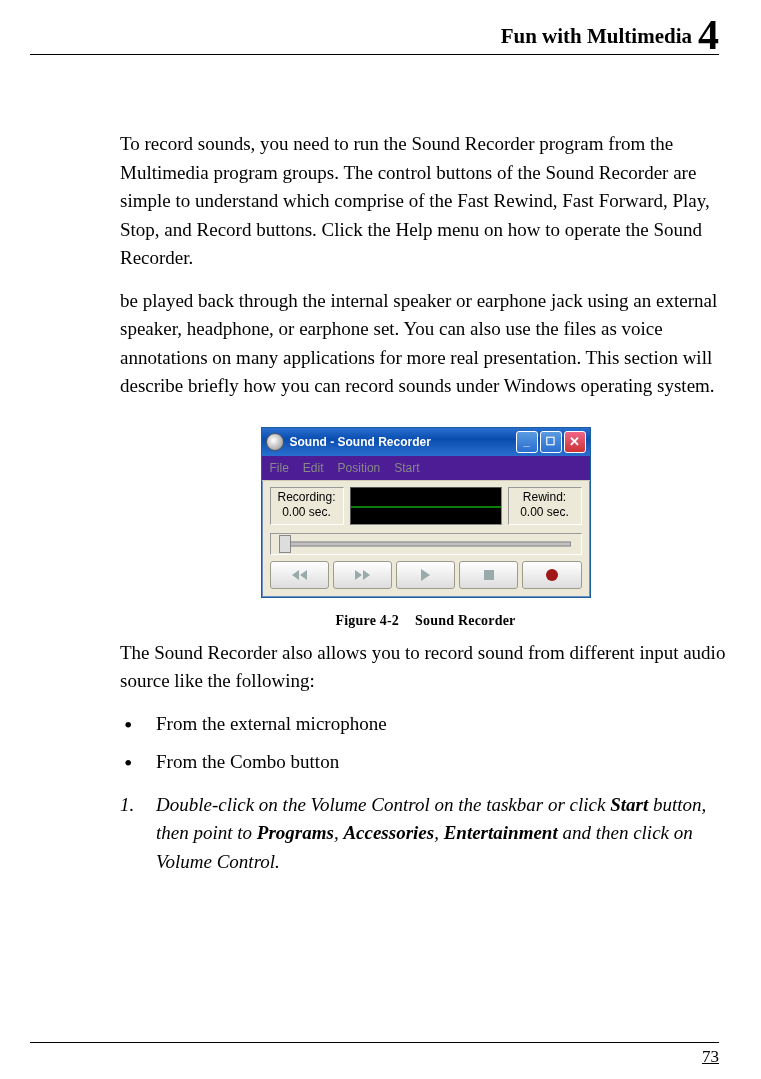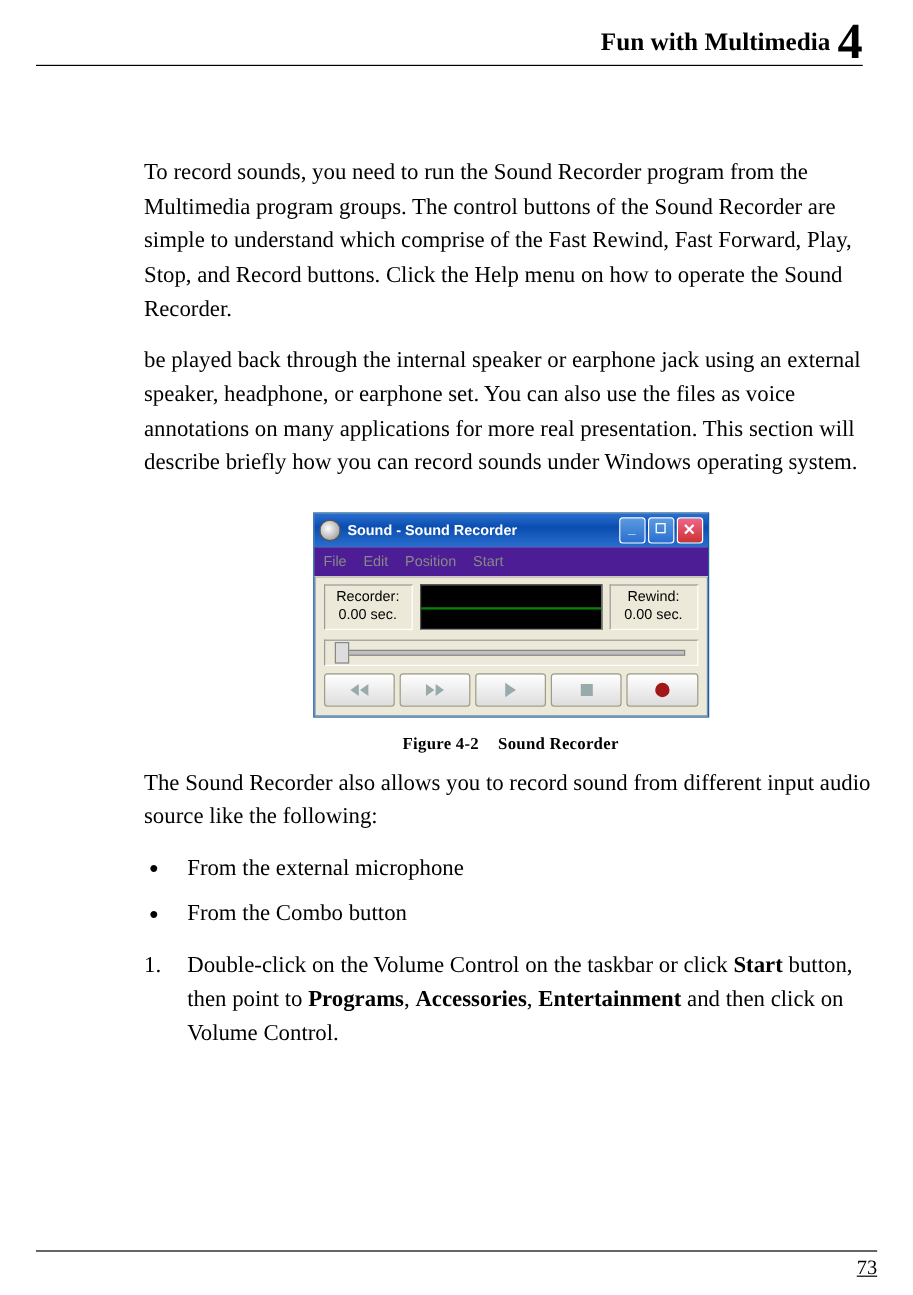--- a/index.html
+++ b/index.html
@@ -234,31 +234,32 @@
     list-style: none;
     padding: 0;
     margin: 0;
     counter-reset: step;
   }
   ol.steps li {
     counter-increment: step;
     position: relative;
     padding-left: 36px;
     margin-bottom: 11px;
+    font-style: italic;
   }
   ol.steps li::before {
     content: counter(step) ".";
     position: absolute;
     left: 0;
   }
   .footer {
     position: absolute;
     bottom: 12px;
     left: 30px;
-    right: 30px;
+    right: 42px;
     text-decoration: underline;
   }
   .footer-rule {
     border-top: 1.5px solid #000;
   }
   .page-num {
     text-align: right;
     font-size: 17px;
     padding-top: 4px;
   }
@@ -289,21 +290,21 @@
           </div>
         </div>
         <div class="menubar">
           <span>File</span>
           <span>Edit</span>
           <span>Position</span>
           <span>Start</span>
         </div>
         <div class="panel">
           <div class="infobox">
-            <div>Recorder:</div>
+            <div>Recording:</div>
             <div>0.00 sec.</div>
           </div>
           <div class="waveform"></div>
           <div class="infobox">
             <div>Rewind:</div>
             <div>0.00 sec.</div>
           </div>
         </div>
         <div class="slider-row">
           <div class="slider-track">

